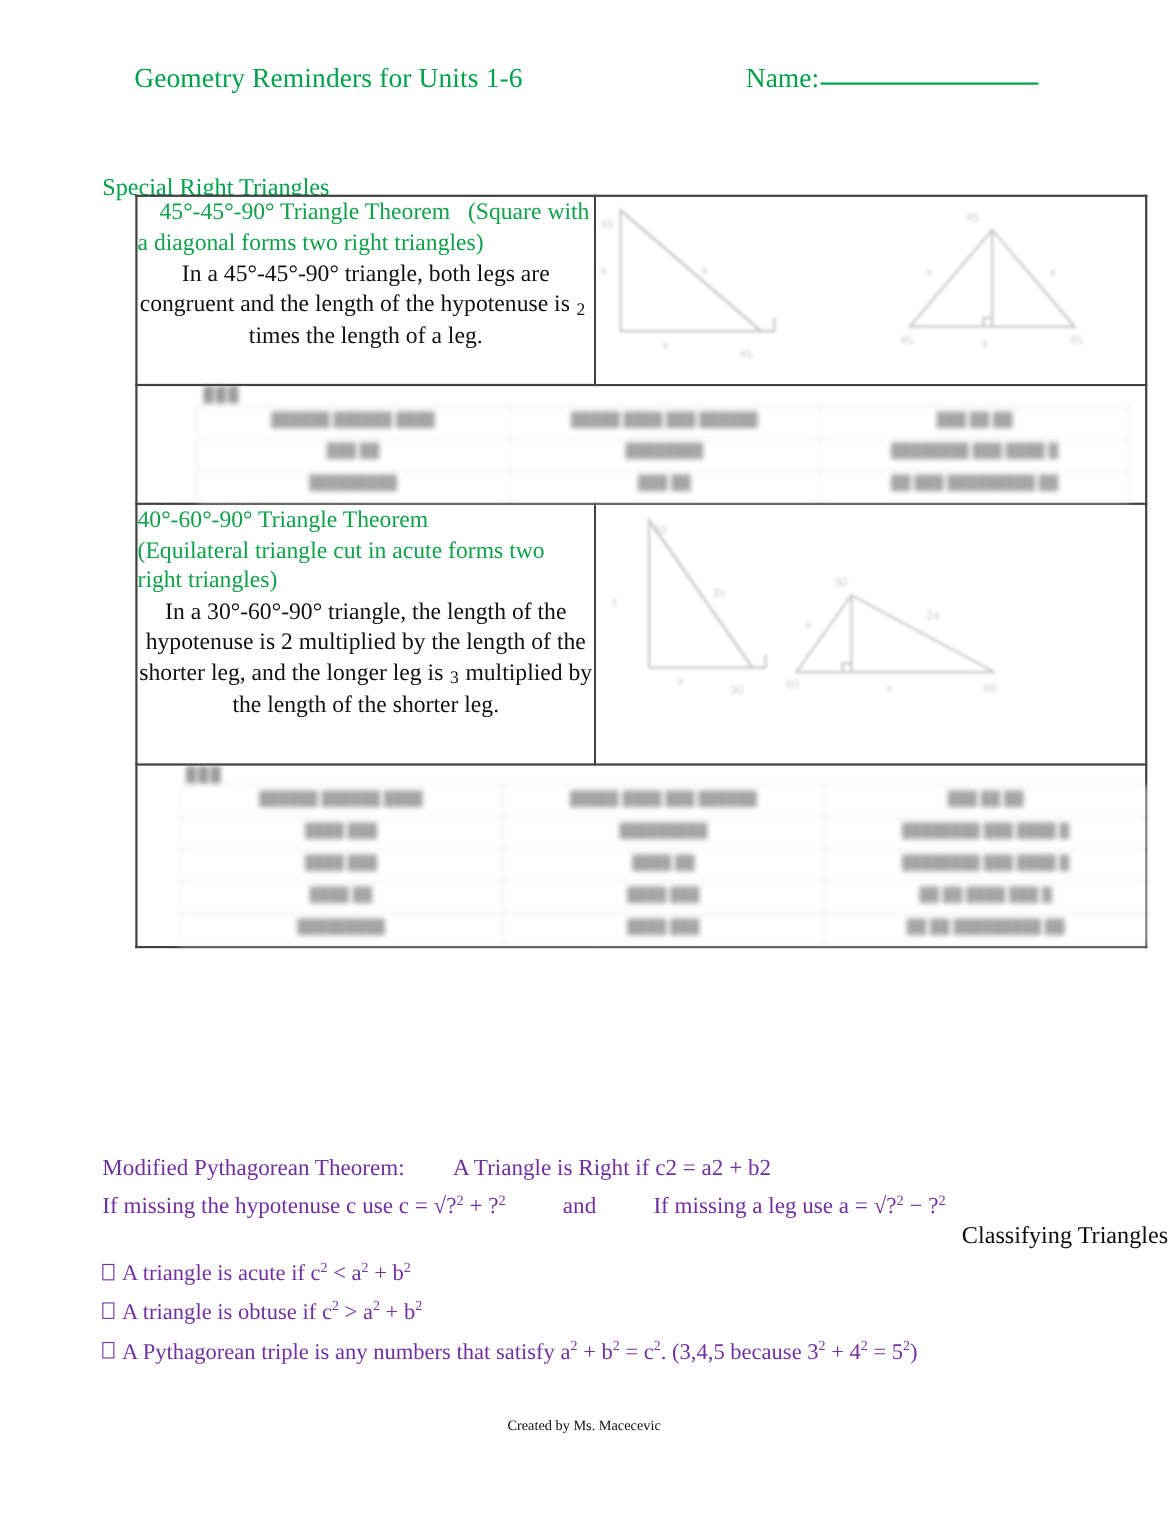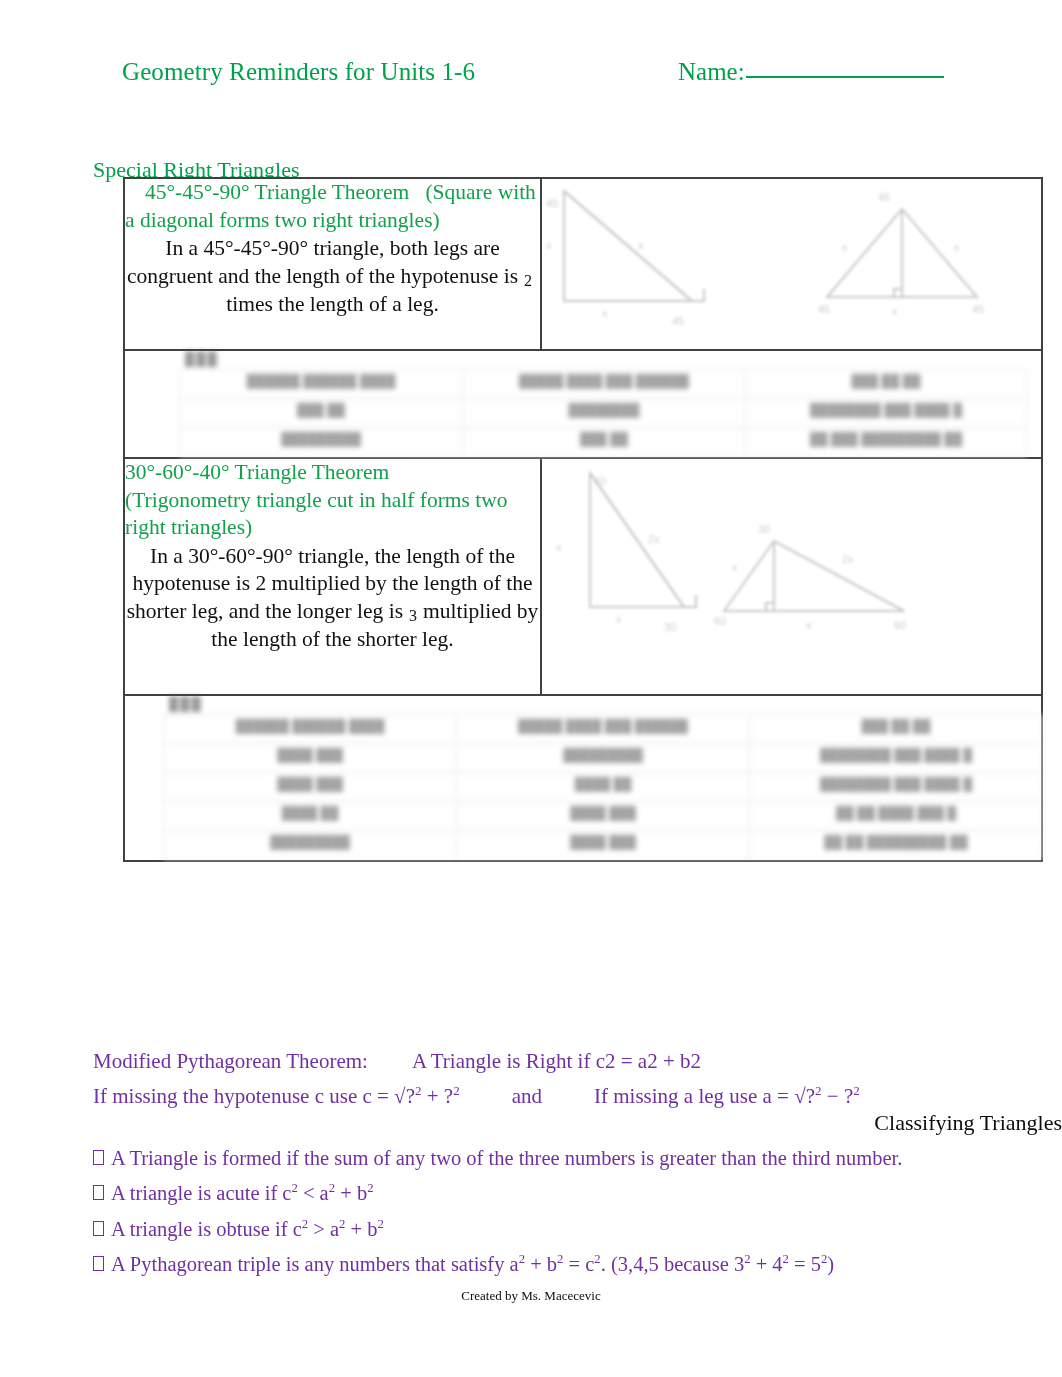--- a/index.html
+++ b/index.html
@@ -296,22 +296,22 @@
             </tr>
           </tbody>
               </table>
         </div>
       </td>
     </tr>
 
     <tr>
       <td class="theorem-cell">
         <p class="thm-head">
-          <span>30°-60°-40° Triangle Theorem</span><br>
-          <span>(Trigonometry triangle cut in half forms two right triangles)</span>
+          <span>40°-60°-90° Triangle Theorem</span><br>
+          <span>(Equilateral triangle cut in acute forms two right triangles)</span>
         </p>
         <p class="thm-body"><span>In a 30°-60°-90° triangle, the length of the hypotenuse is 2 multiplied by the length of the shorter leg, and the longer leg is</span><span class="radicand">3</span><span>multiplied by the length of the shorter leg.</span></p>
       </td>
       <td class="diagram-cell">
         <div class="diagram-wrap">
           <svg width="499" height="235" viewBox="0 0 499 235" aria-hidden="true">
             <g stroke="#4a4a4a" stroke-width="2" fill="none">
               <path d="M48 14 L48 148 L142 148 Z"></path>
               <path d="M48 14 L142 148"></path>
               <path d="M142 148 L154 148 L154 136"></path>
@@ -385,21 +385,20 @@
       <span>+</span>
       <span>?</span><sup>2</sup><span class="gap-lg"></span><span>and</span><span class="gap-lg"></span><span>If missing a leg use a = √?</span><sup>2</sup>
       <span>−</span>
       <span>?</span><sup>2</sup>
     </div>
   </div>
 
   <div class="classify-head">Classifying Triangles</div>
 
   <div class="bullets" id="bullet-list">
-      <div class="bullet-row"><span class="bullet-glyph"></span><span>A Triangle is formed if the sum of any two of the three numbers is greater than the third number.</span></div>
       <div class="bullet-row"><span class="bullet-glyph"></span><span>A triangle is acute if c</span><sup>2</sup><span> &lt; a</span><sup>2</sup><span> + b</span><sup>2</sup></div>
       <div class="bullet-row"><span class="bullet-glyph"></span><span>A triangle is obtuse if c</span><sup>2</sup><span> &gt; a</span><sup>2</sup><span> + b</span><sup>2</sup></div>
       <div class="bullet-row"><span class="bullet-glyph"></span><span>A Pythagorean triple is any numbers that satisfy a</span><sup>2</sup><span> + b</span><sup>2</sup><span> = c</span><sup>2</sup><span>. (3,4,5 because 3</span><sup>2</sup><span> + 4</span><sup>2</sup><span> = 5</span><sup>2</sup><span>)</span></div>
     </div>
 
   <div class="footer">Created by Ms. Macecevic</div>
 
 </div>
 
 </body></html>

